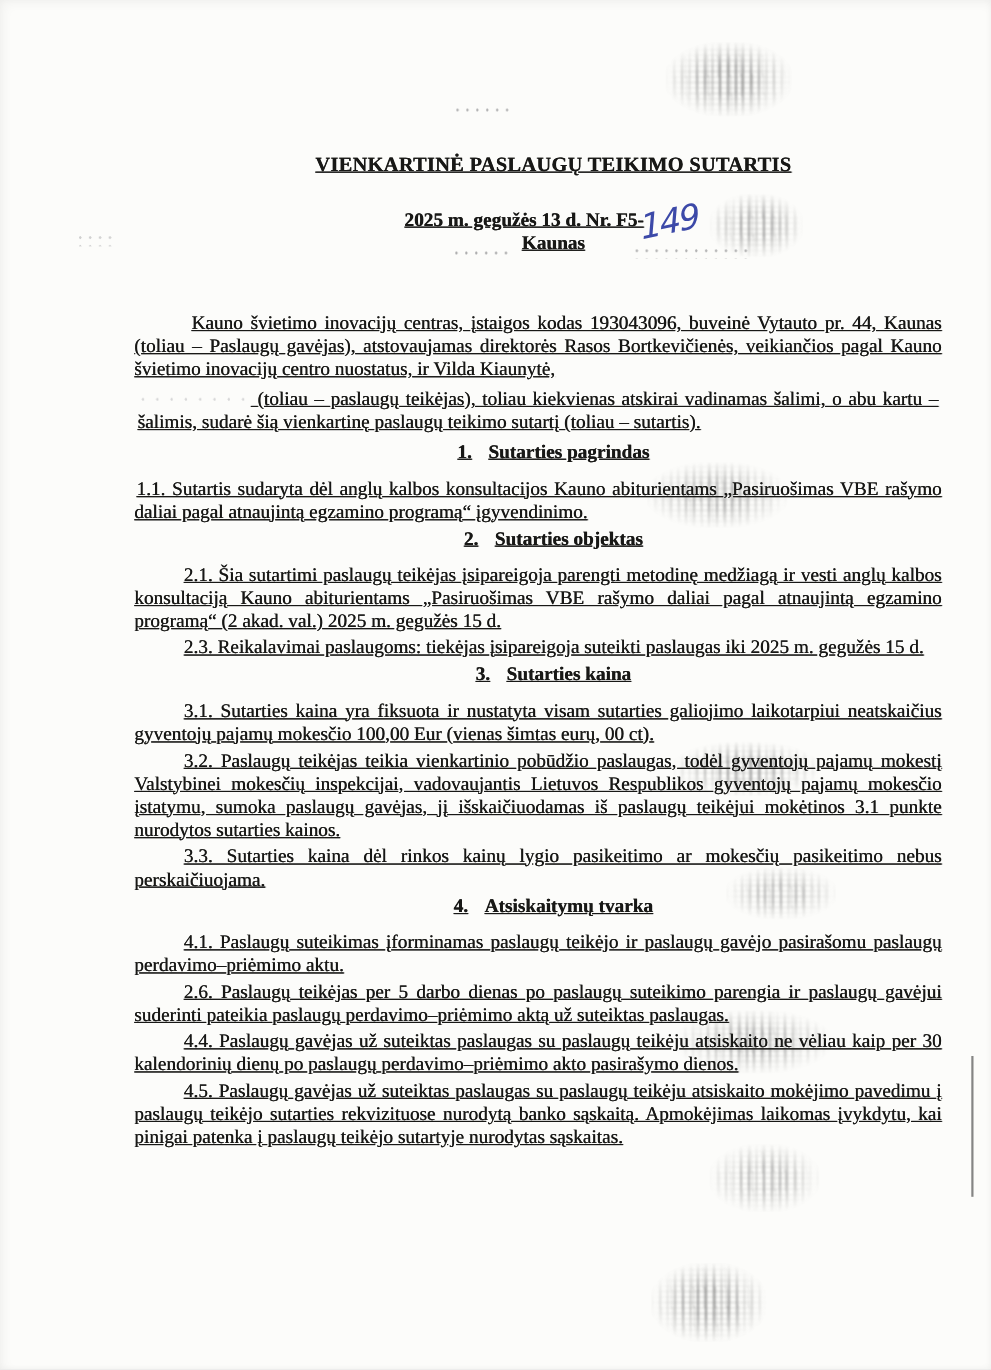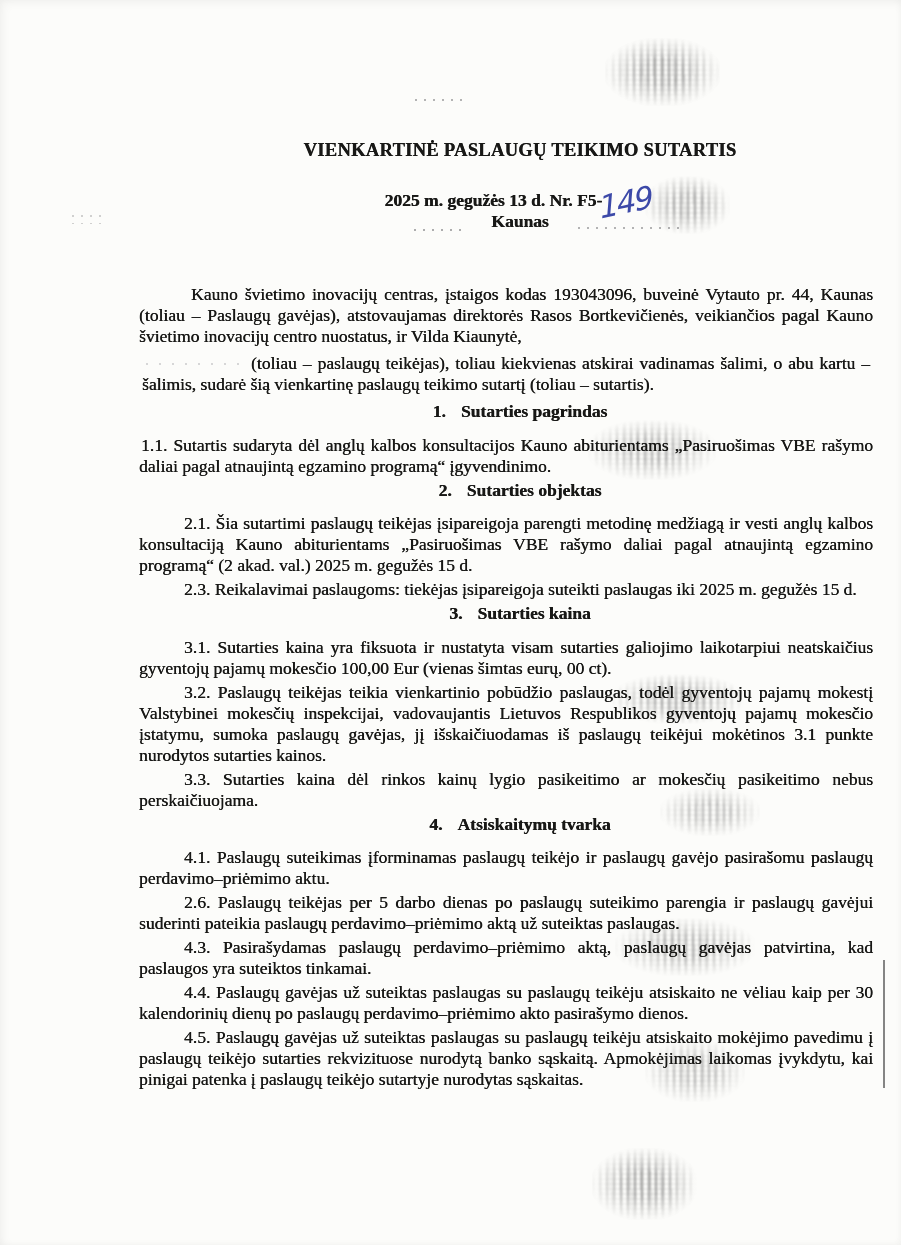--- a/index.html
+++ b/index.html
@@ -7,24 +7,25 @@
     position:relative;
     width:901px; height:1245px;
     margin:0 auto;
     background:#fcfcfa;
     overflow:hidden;
     box-shadow: inset 3px 3px 10px rgba(0,0,0,0.045), inset -1px -1px 6px rgba(0,0,0,0.03);
     font-family:"Liberation Serif","DejaVu Serif",serif;
     color:#181816;
   }
   .content {
-    position:absolute; left:136px; top:0; width:740px;
+    position:absolute; left:119px; top:0; width:740px;
     font-size:17.5px; line-height:21px;
     text-align:justify;
     hyphens:none;
+    text-decoration:underline;
   }
   .content * { text-shadow: 0.35px 0 0 currentColor; }
   .centered { text-align:center; position:relative; left:14px; }
   .title {
     margin:139px 0 0 0;
     font-size:18.5px; font-weight:bold; letter-spacing:0.3px;
     line-height:22px;
   }
   .dateline { margin-top:24px; font-weight:bold; white-space:nowrap; }
   .city { font-weight:bold; }
@@ -130,18 +131,17 @@
     </div>
     <p class="body-par">3.1. Sutarties kaina yra fiksuota ir nustatyta visam sutarties galiojimo laikotarpiui neatskaičius gyventojų pajamų mokesčio 100,00 Eur (vienas šimtas eurų, 00 ct).</p>
     <p class="body-par">3.2. Paslaugų teikėjas teikia vienkartinio pobūdžio paslaugas, todėl gyventojų pajamų mokestį Valstybinei mokesčių inspekcijai, vadovaujantis Lietuvos Respublikos gyventojų pajamų mokesčio įstatymu, sumoka paslaugų gavėjas, jį išskaičiuodamas iš paslaugų teikėjui mokėtinos 3.1 punkte nurodytos sutarties kainos.</p>
     <p class="body-par">3.3. Sutarties kaina dėl rinkos kainų lygio pasikeitimo ar mokesčių pasikeitimo nebus perskaičiuojama.</p>
 
     <div class="sec-head centered">
       <span class="sec-num">4.</span><span class="sec-title">Atsiskaitymų tvarka</span>
     </div>
     <p class="body-par">4.1. Paslaugų suteikimas įforminamas paslaugų teikėjo ir paslaugų gavėjo pasirašomu paslaugų perdavimo–priėmimo aktu.</p>
     <p class="body-par">2.6. Paslaugų teikėjas per 5 darbo dienas po paslaugų suteikimo parengia ir paslaugų gavėjui suderinti pateikia paslaugų perdavimo–priėmimo aktą už suteiktas paslaugas.</p>
-    <p class="body-par">4.3. Pasirašydamas paslaugų perdavimo–priėmimo aktą, paslaugų gavėjas patvirtina, kad paslaugos yra suteiktos tinkamai.</p>
     <p class="body-par">4.4. Paslaugų gavėjas už suteiktas paslaugas su paslaugų teikėju atsiskaito ne vėliau kaip per 30 kalendorinių dienų po paslaugų perdavimo–priėmimo akto pasirašymo dienos.</p>
     <p class="body-par">4.5. Paslaugų gavėjas už suteiktas paslaugas su paslaugų teikėju atsiskaito mokėjimo pavedimu į paslaugų teikėjo sutarties rekvizituose nurodytą banko sąskaitą. Apmokėjimas laikomas įvykdytu, kai pinigai patenka į paslaugų teikėjo sutartyje nurodytas sąskaitas.</p>
 
   </div>
 </div>
 
 </body></html>

